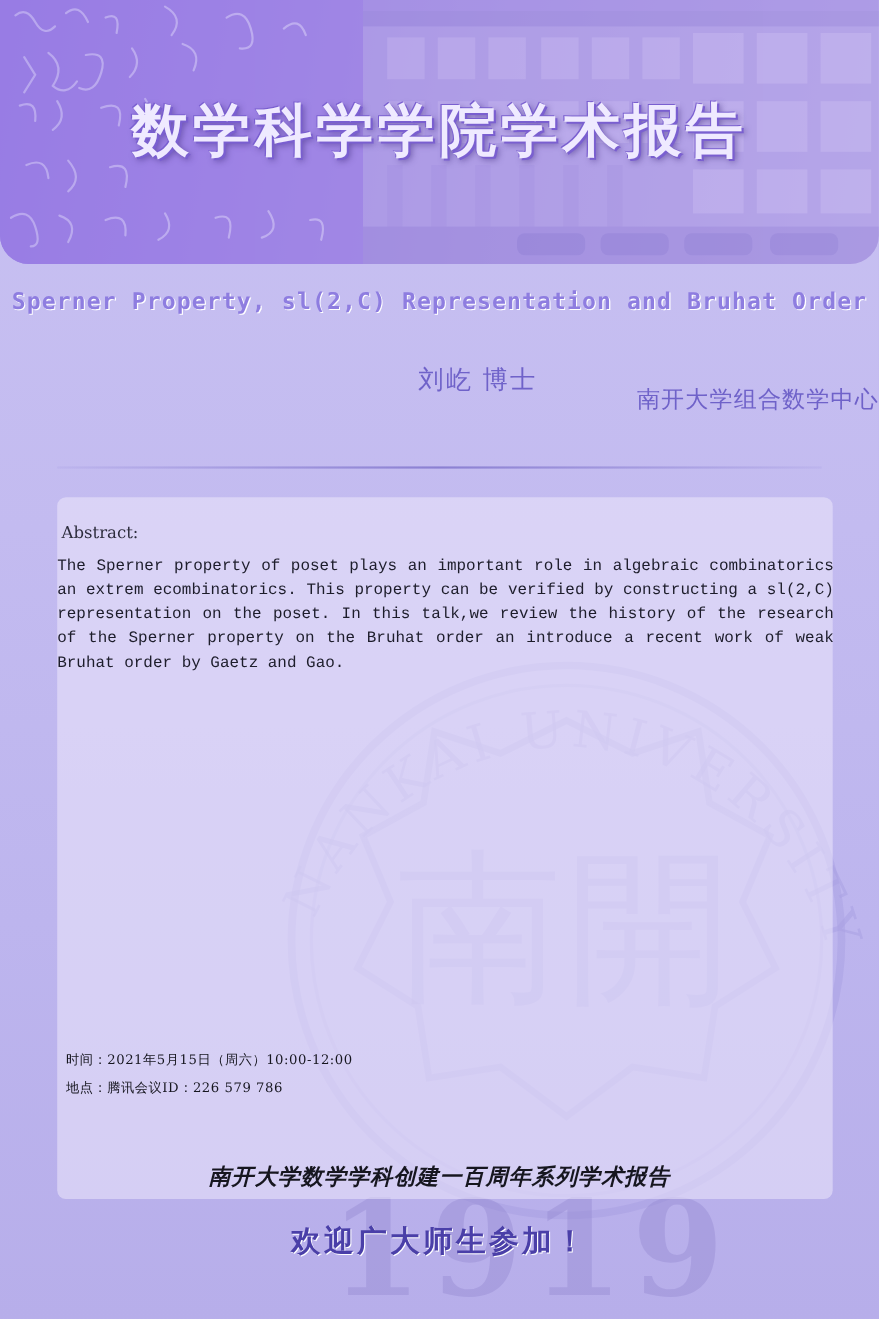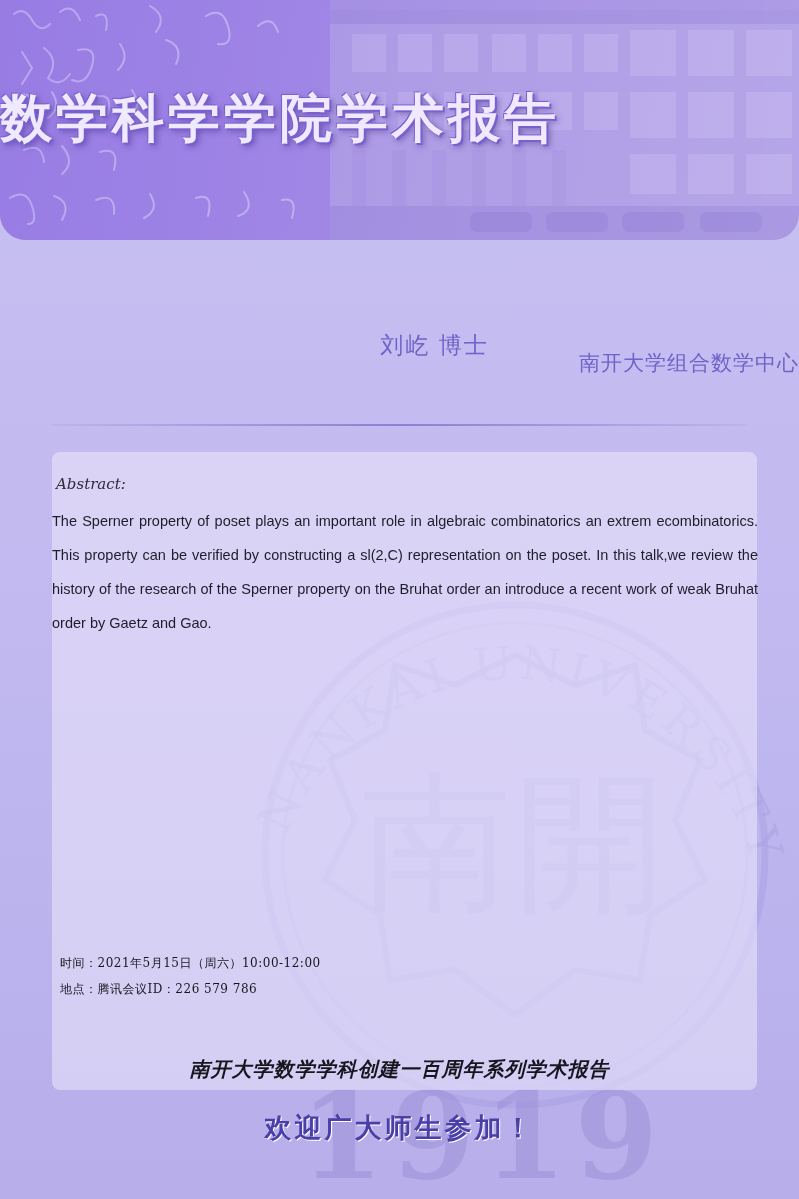--- a/index.html
+++ b/index.html
@@ -61,21 +61,21 @@
   .banner .photo {
     position: absolute;
     inset: 0;
     opacity: 0.72;
   }
   .banner-title {
     position: absolute;
     left: 0;
     top: 84px;
     width: 100%;
-    text-align: left;
+    text-align: center;
     font-family: "DejaVu Serif", serif;
     font-weight: bold;
     font-size: 52px;
     letter-spacing: 4px;
     color: #efeaff;
     text-shadow: 2px 2px 0 #7a5fd0, -1px -1px 0 #7a5fd0, 3px 3px 6px rgba(60,40,120,0.55);
   }
 
   
   .talk-title {
@@ -136,30 +136,29 @@
     border-radius: 8px;
   }
 
   .abstract-label {
     position: absolute;
     left: 56px;
     top: 475px;
     font-family: "DejaVu Serif", serif;
     font-size: 15px;
     color: #2c2c3c;
-    font-style: italic;
   }
   .abstract-text {
     position: absolute;
     left: 52px;
     top: 504px;
     width: 706px;
-    font-family: Liberation Sans, sans-serif;
+    font-family: Liberation Mono, monospace;
     font-size: 14.5px;
-    line-height: 34px;
+    line-height: 22px;
     color: #1d1d2b;
     text-align: justify;
   }
 
   .meta {
     position: absolute;
     left: 60px;
     top: 955px;
     width: 660px;
     font-family: "DejaVu Serif", serif;
@@ -289,20 +288,21 @@
         <path d="M150,194 q10,16 -6,24"></path>
         <path d="M196,198 q18,-6 12,18"></path>
         <path d="M244,192 q12,18 -6,24"></path>
         <path d="M282,200 q16,-4 10,18"></path>
       </g>
       <rect x="0" y="0" width="799" height="240" fill="rgba(160,140,230,0.28)"></rect>
     </svg>
     <div class="banner-title">数学科学学院学术报告</div>
   </div>
 
+  <div class="talk-title">Sperner Property, sl(2,C) Representation and Bruhat Order</div>
   <div class="speaker">刘屹  博士</div>
   <div class="affiliation">南开大学组合数学中心</div>
   <div class="divider"></div>
 
   <div class="card"></div>
   <div class="abstract-label">Abstract:</div>
   <div class="abstract-text">The Sperner property of poset plays an important role in algebraic combinatorics an extrem ecombinatorics. This property can be verified by constructing a sl(2,C) representation on the poset. In this talk,we review the history of the research of the Sperner property on the Bruhat order an introduce a recent work of weak Bruhat order by Gaetz and Gao.</div>
 
   <div class="meta">
     <div class="meta-line">时间：2021年5月15日（周六）10:00-12:00</div>

